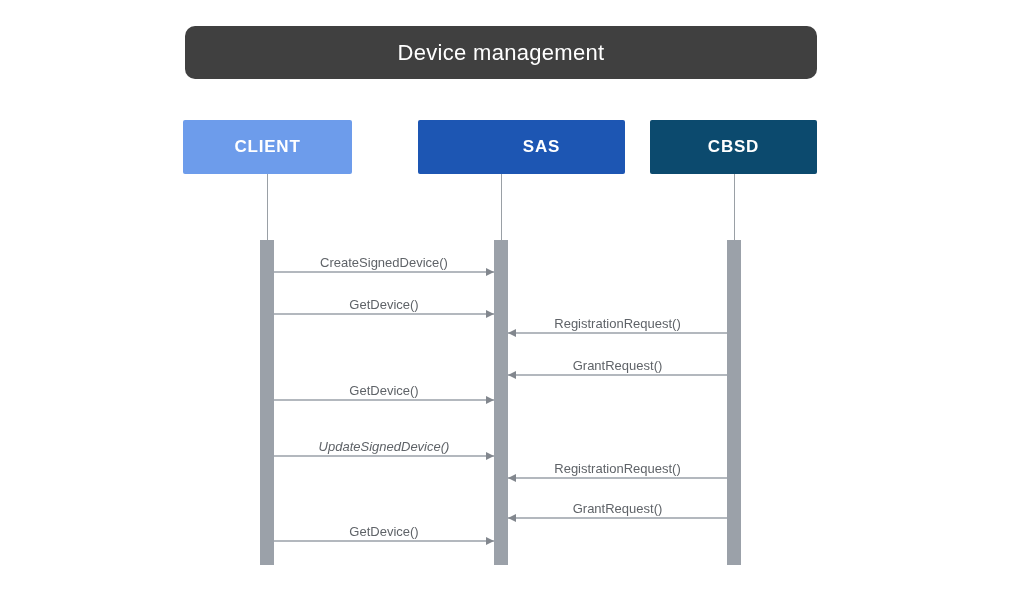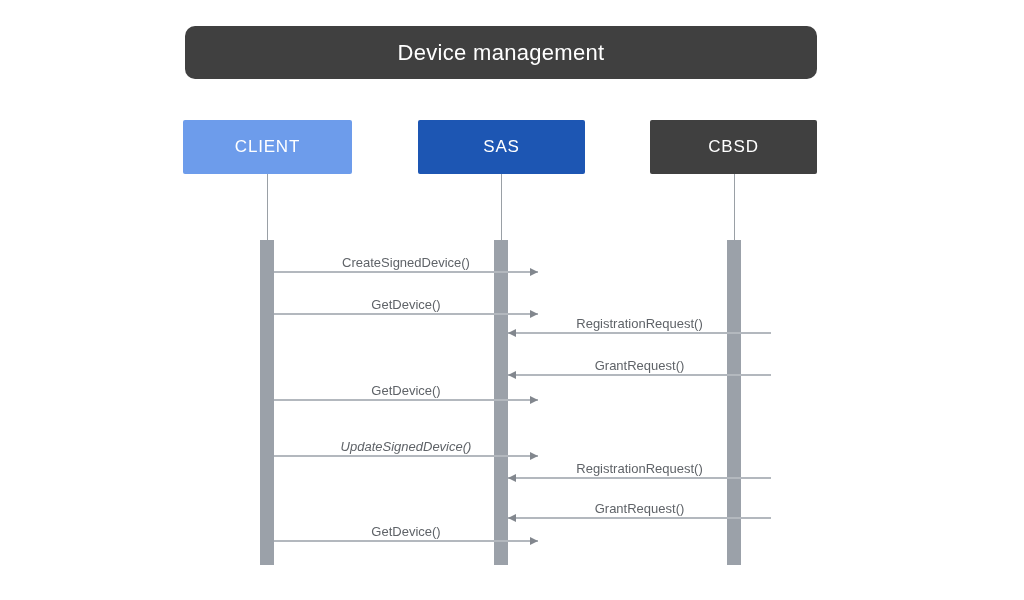--- a/index.html
+++ b/index.html
@@ -17,25 +17,25 @@
     background: #404040; border-radius: 10px;
     display: flex; align-items: center; justify-content: center;
     color: #ffffff; font-size: 22px; font-weight: 500; letter-spacing: 0.3px;
   }
 
   
   .actor {
     position: absolute; top: 120px; height: 54px;
     border-radius: 2px;
     display: flex; align-items: center; justify-content: center;
-    color: #ffffff; font-size: 17px; font-weight: 400; letter-spacing: 0.8px;
+    color: #ffffff; font-size: 17px; font-weight: 700; letter-spacing: 0.8px;
   }
   .actor.client { left: 183px; width: 169px; background: #6d9ceb; }
-  .actor.sas    { left: 418px; width: 167px; background: #1d56b3; }
-  .actor.cbsd   { left: 650px; width: 167px; background: #404040; }
+  .actor.sas    { left: 418px; width: 167px; background: #1d56b3; padding-left: 40px; }
+  .actor.cbsd   { left: 650px; width: 167px; background: #0c4a6e; }
 
   
   .lifeline {
     position: absolute; top: 174px; height: 66px; width: 1px;
     background: #9aa0a6;
   }
   .lifeline.client { left: 267px; }
   .lifeline.sas    { left: 501px; }
   .lifeline.cbsd   { left: 734px; }
 
@@ -43,21 +43,21 @@
   .activation {
     position: absolute; top: 240px; height: 325px; width: 14px;
     background: #9ba1a9;
   }
   .activation.client { left: 260px; }
   .activation.sas    { left: 494px; }
   .activation.cbsd   { left: 727px; }
 
   
   .messages-layer { position: absolute; left: 0; top: 0; width: 1024px; height: 600px; }
-  .message { position: absolute; height: 26px; padding-left: 44px; }
+  .message { position: absolute; height: 26px; }
   .msg-label {
     position: absolute; left: 0; right: 0; bottom: 6px;
     text-align: center; color: #5f6368; font-size: 13px; line-height: 15px;
     white-space: nowrap;
   }
   .msg-line {
     position: absolute; left: 0; right: 0; top: 21px; height: 1.5px;
     background: #b3b8be;
   }
   .arrowhead {

